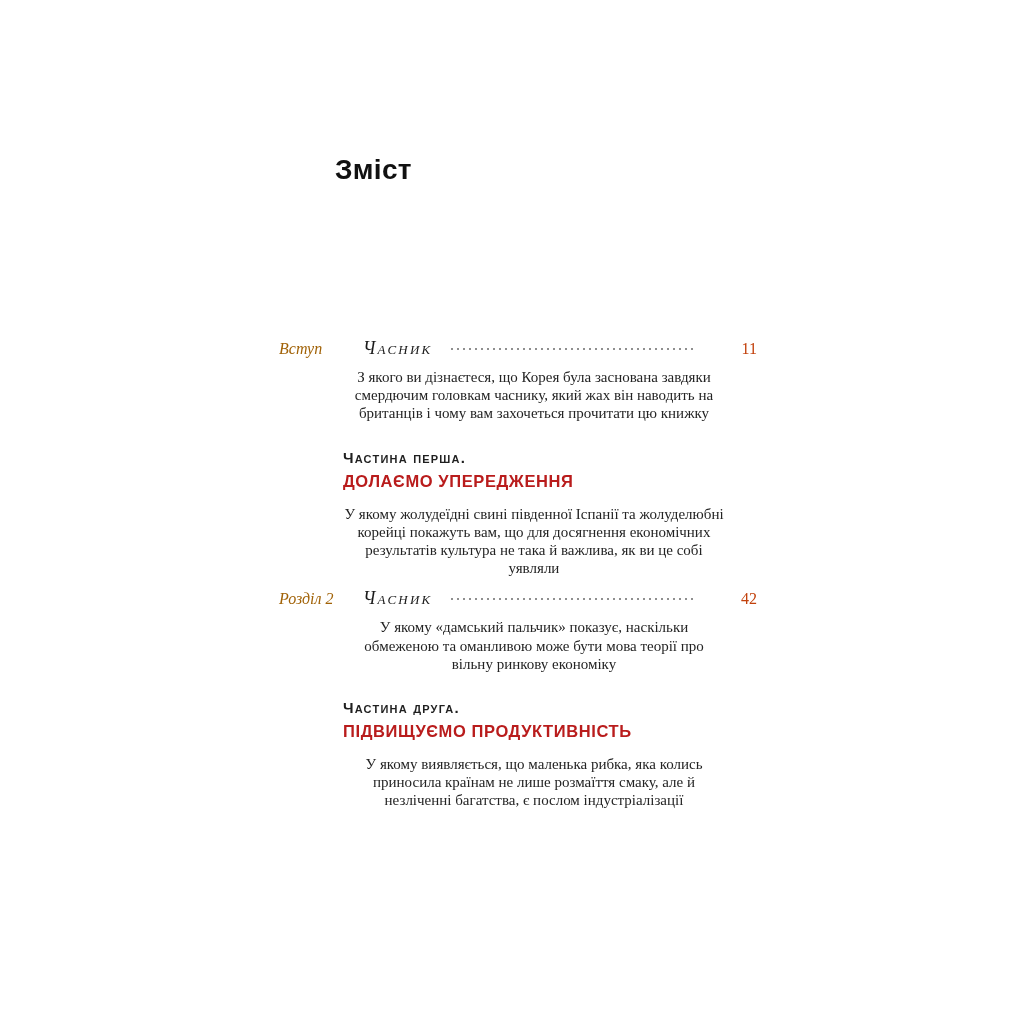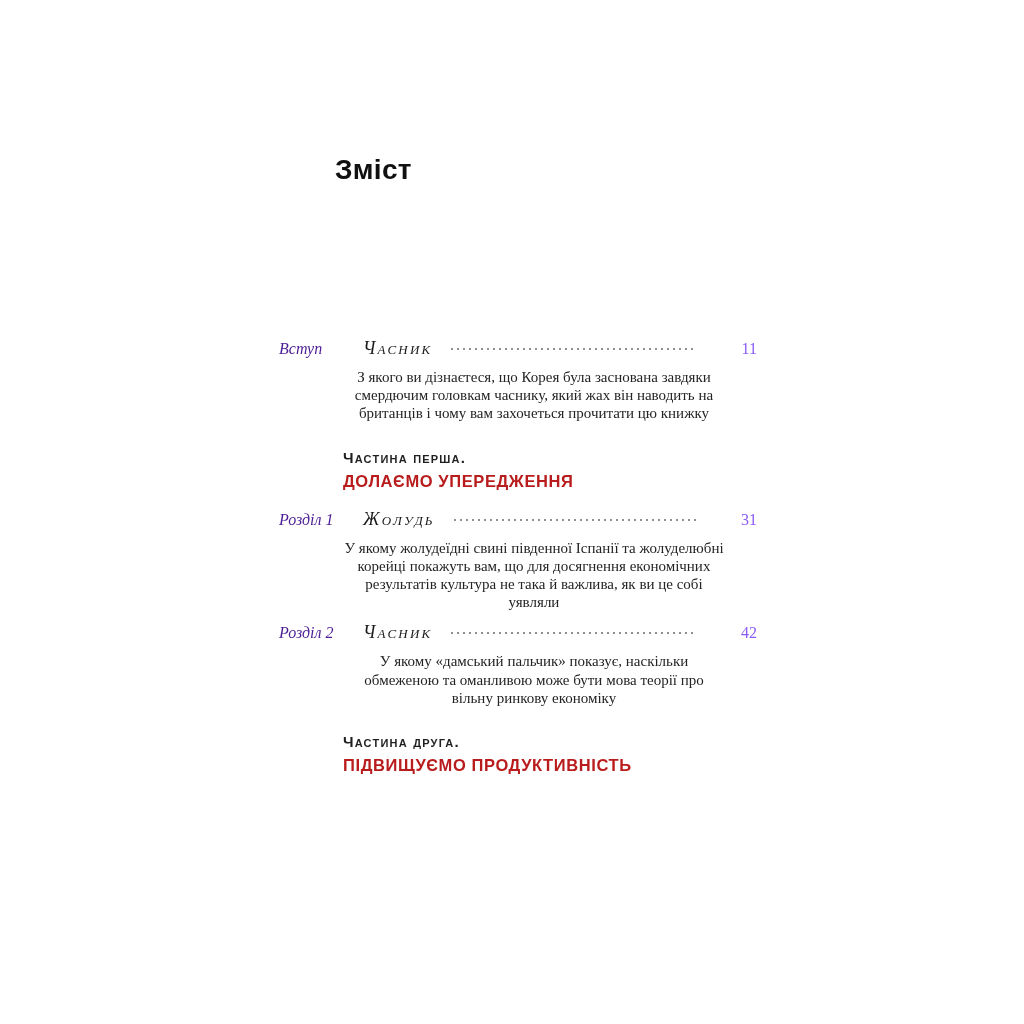--- a/index.html
+++ b/index.html
@@ -37,21 +37,21 @@
     align-items: baseline;
     line-height: 19px;
     margin-top: 7px;
   }
   .entry-head.first { margin-top: 0; }
   .entry-label {
     width: 74px;
     flex: 0 0 74px;
     font-style: italic;
     font-size: 16px;
-    color: #4c1d95;
+    color: #a16207;
   }
   .entry-title {
     font-variant: small-caps;
     font-size: 18px;
     letter-spacing: 2.2px;
     color: #1a1a1a;
     white-space: nowrap;
     font-style: italic;
   }
   .leader {
@@ -62,21 +62,21 @@
     background-size: 6px 2px;
     background-repeat: repeat-x;
     background-position: 0 50%;
     transform: translateY(-4px);
   }
   .entry-page {
     flex: 0 0 46px;
     width: 46px;
     text-align: right;
     font-size: 16px;
-    color: #8b5cf6;
+    color: #c2410c;
     font-feature-settings: "onum" 1;
   }
   .entry-desc {
     margin: 3px 0 0 74px;
     width: 382px;
     font-size: 15px;
     line-height: 18.2px;
     color: #242424;
     text-align: center;
   }
@@ -119,42 +119,37 @@
       </div>
       <p class="entry-desc">З якого ви дізнаєтеся, що Корея була заснована завдяки смердючим головкам часнику, який жах він наводить на британців і чому вам захочеться прочитати цю книжку</p>
     </div>
 
     <div class="part-heading">
       <div class="part-kicker">Частина перша.</div>
       <div class="part-title">Долаємо упередження</div>
     </div>
 
     <div class="entry">
-      <div class="entry-head first">
-        <span class="entry-label">Розділ 1</span>
-        <span class="entry-title">Жолудь</span>
-        <span class="leader"></span>
-        <span class="entry-page">31</span>
-      </div>
       <p class="entry-desc">У якому жолудеїдні свині південної Іспанії та жолуделюбні корейці покажуть вам, що для досягнення економічних результатів культура не така й важлива, як ви це собі уявляли</p>
     </div>
 
     <div class="entry">
       <div class="entry-head">
         <span class="entry-label">Розділ 2</span>
         <span class="entry-title">Часник</span>
         <span class="leader"></span>
         <span class="entry-page">42</span>
       </div>
       <p class="entry-desc">У якому «дамський пальчик» показує, наскільки обмеженою та оманливою може бути мова теорії про вільну ринкову економіку</p>
     </div>
 
 
     <div class="part-heading">
       <div class="part-kicker">Частина друга.</div>
       <div class="part-title">Підвищуємо продуктивність</div>
     </div>
 
     <div class="entry">
+      <p class="entry-desc">У якому виявляється, що маленька рибка, яка колись приносила країнам не лише розмаїття смаку, але й незліченні багатства, є послом індустріалізації</p>
     </div>
 
   </div>
 </div>
 
 </body></html>

